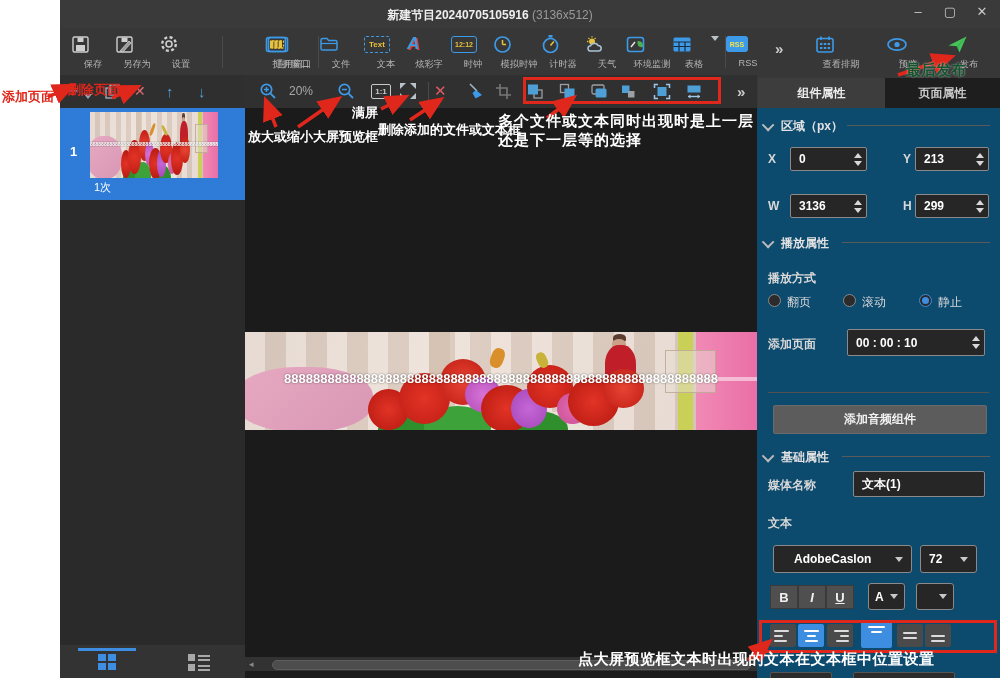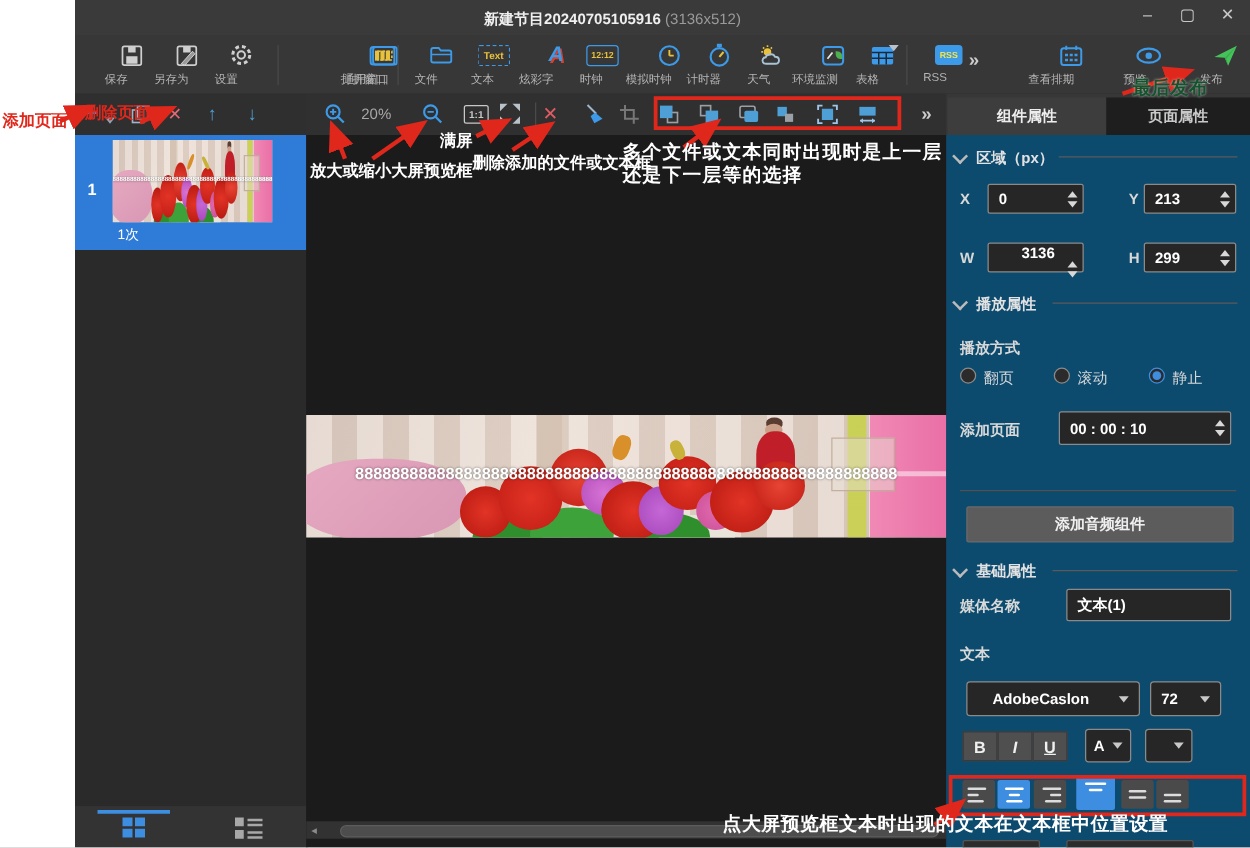--- a/index.html
+++ b/index.html
@@ -9,21 +9,21 @@
   .app{position:absolute;left:60px;top:0;width:940px;height:678px;background:#353535;}
   .titlebar{position:absolute;left:0;top:0;width:940px;height:28px;background:#3a3a3a;}
   .title{position:absolute;left:280px;top:7px;width:300px;text-align:center;font-size:12px;color:#efefef;font-weight:bold;white-space:nowrap;}
   .title .suffix{color:#9a9a9a;font-weight:normal;}
   .winbtns{position:absolute;right:10px;top:4px;display:flex;gap:16px;color:#c8c8c8;font-size:13px;}
   .winbtns span{width:16px;text-align:center;cursor:default;}
   
   .main-toolbar{position:absolute;left:0;top:28px;width:940px;height:47px;background:#373737;border-bottom:1px solid #2a2a2a;}
   .tool{position:absolute;top:4px;width:44px;text-align:center;color:#b5b5b5;font-size:10px;}
   .tool.w52{width:52px;}
-  .tool .ic{height:24px;display:flex;align-items:center;justify-content:flex-end;margin-bottom:1px;}
+  .tool .ic{height:24px;display:flex;align-items:center;justify-content:flex-start;margin-bottom:1px;}
   .tlabel{display:block;white-space:nowrap;transform:scale(.92);transform-origin:center;}
   .vsep{position:absolute;top:8px;width:1px;height:32px;background:#4a4a4a;}
   .texticon{width:24px;height:15px;border:1px dashed #3d9ae8;border-radius:2px;color:#e8c13d;font-size:8px;font-weight:bold;display:flex;align-items:center;justify-content:center;}
   .clockicon{width:24px;height:15px;border:1.5px solid #3d9ae8;border-radius:3px;color:#e8c13d;font-size:7px;font-weight:bold;display:flex;align-items:center;justify-content:center;}
   .rssicon{width:22px;height:16px;background:#3d9ae8;border-radius:3px;color:#f3e34a;font-size:7px;font-weight:bold;display:flex;align-items:center;justify-content:center;}
   .colorA{font-size:17px;font-weight:bold;font-style:italic;color:#3d9ae8;text-shadow:1.5px 1px 0 #d8402e;}
   .morechv{position:absolute;color:#cccccc;font-size:15px;font-weight:bold;}
   .car-dn{width:0;height:0;border-left:4px solid transparent;border-right:4px solid transparent;border-top:5px solid #b9c2c9;}
   
   .sidebar-header{position:absolute;left:0;top:75px;width:185px;height:33px;background:#2f2f2f;border-bottom:1px solid #222;}
@@ -498,21 +498,21 @@
         </div>
       <span class="flabel" style="left:146px;top:44px;">Y</span>
       <div class="numbox" style="left:158px;top:39px;width:74px;">
           <span>213</span>
           <span class="spinner">
             <i class="su"></i>
             <i class="sd"></i>
           </span>
         </div>
       <span class="flabel" style="left:11px;top:91px;">W</span>
-      <div class="numbox" style="left:33px;top:86px;width:77px;flex-direction:column;">
+      <div class="numbox" style="left:33px;top:86px;width:77px;">
           <span>3136</span>
           <span class="spinner">
             <i class="su"></i>
             <i class="sd"></i>
           </span>
         </div>
       <span class="flabel" style="left:146px;top:91px;">H</span>
       <div class="numbox" style="left:158px;top:86px;width:74px;">
           <span>299</span>
           <span class="spinner">

